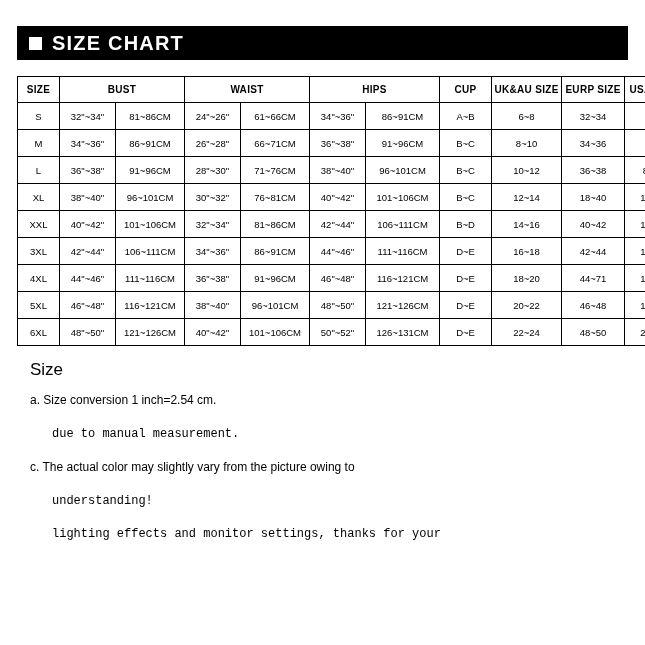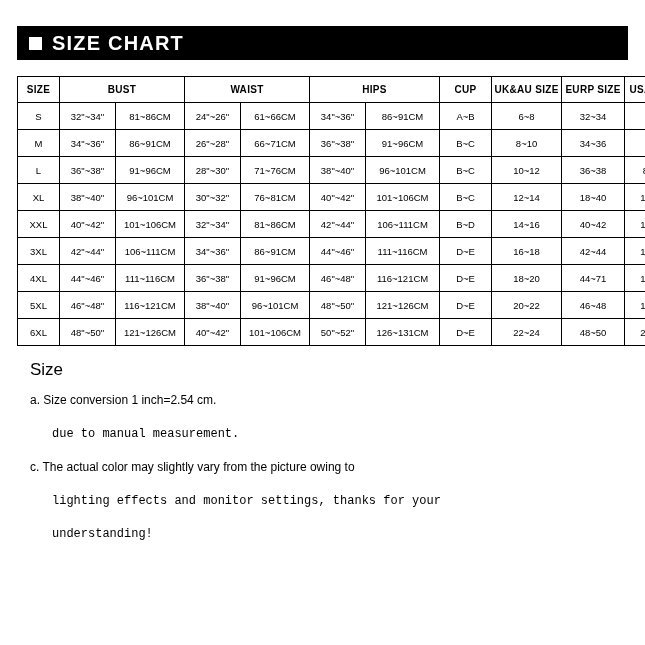--- a/index.html
+++ b/index.html
@@ -275,18 +275,18 @@
   </div>
 
   <div class="notes">
     <div class="note-title">Size</div>
     <div class="note-line">a. Size conversion 1 inch=2.54 cm.</div>
     <div class="note-line">
       <span class="indent">due to manual measurement.</span>
     </div>
     <div class="note-line">
       <span>c. The actual color may slightly vary from the picture owing to</span>
+      <span class="indent">understanding!</span>
       <span class="indent">lighting effects and monitor settings, thanks for your</span>
-      <span class="indent">understanding!</span>
     </div>
   </div>
 
 </div>
 
 </body></html>

